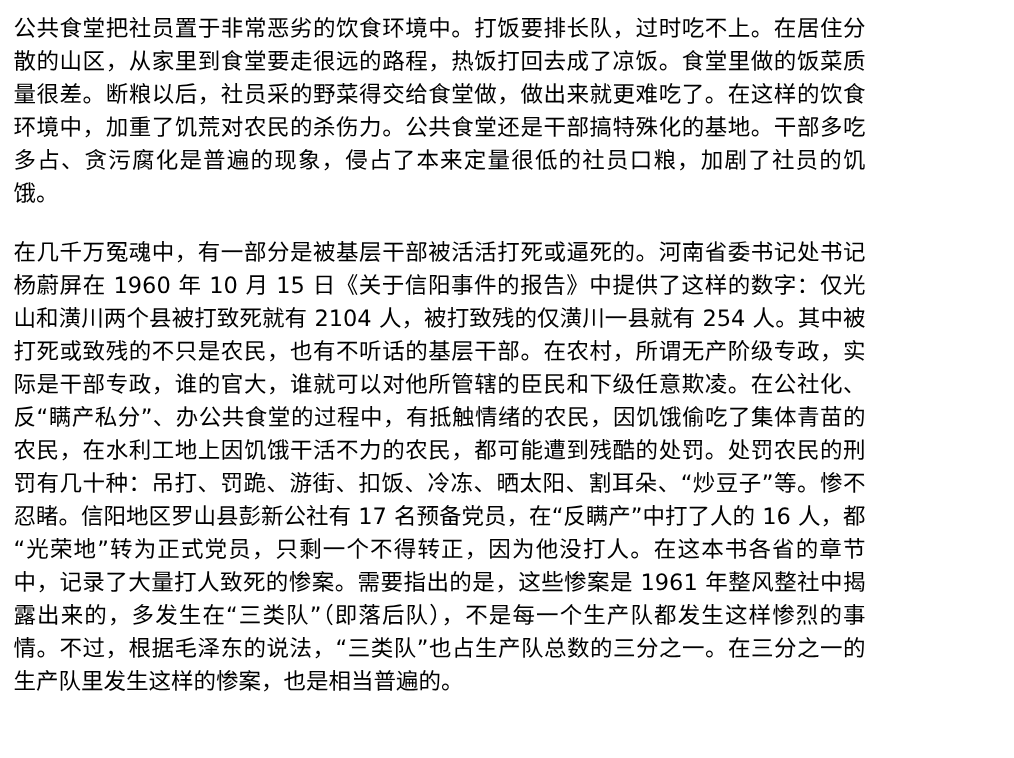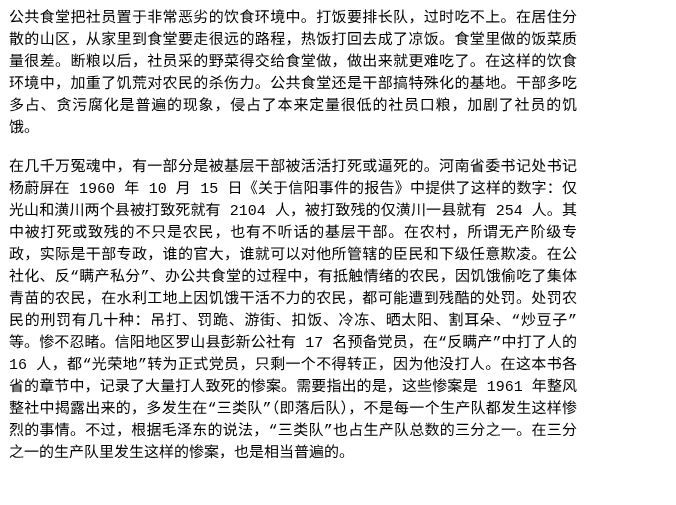--- a/index.html
+++ b/index.html
@@ -11,21 +11,20 @@
       min-height: 505px;
       background: #ffffff;
       color: #000000;
       font-family: "DejaVu Sans", sans-serif;
       overflow: hidden;
     }
     .page {
       box-sizing: border-box;
       width: 585px;
       padding: 8px 8px 0 9px;
-      font-family: Liberation Mono, monospace;
     }
     .para {
       margin: 0 0 17px 0;
       font-size: 15px;
       line-height: 22px;
       text-align: justify;
       text-justify: inter-ideograph;
       word-break: break-all;
     }
     .para:last-child {

